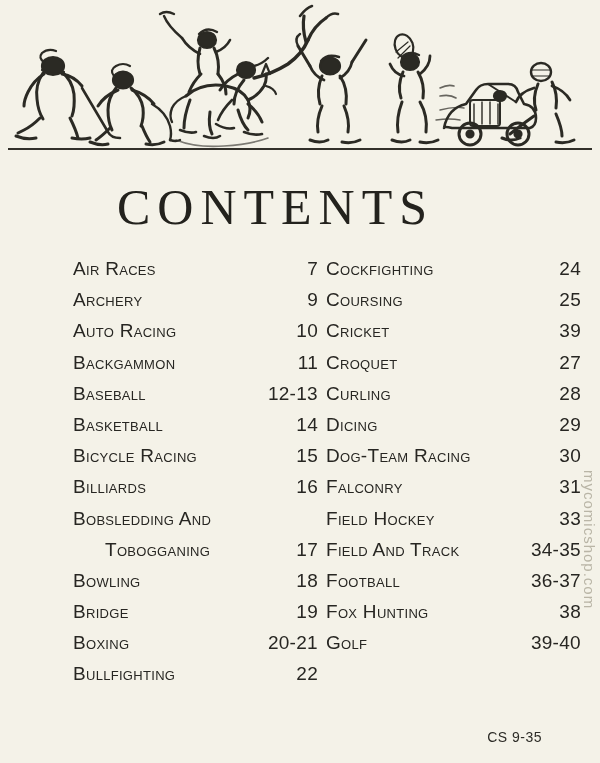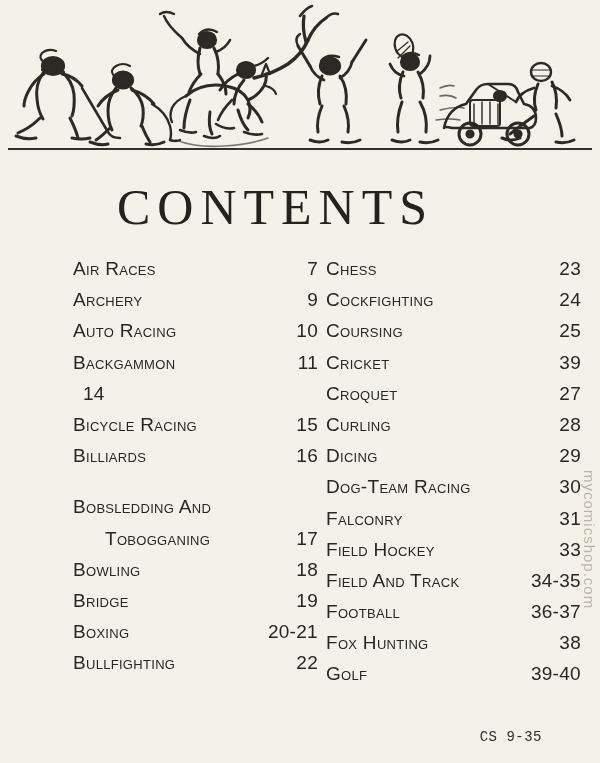--- a/index.html
+++ b/index.html
@@ -92,29 +92,28 @@
   }
   .page-num {
     font-size: 19px;
     padding-left: 10px;
   }
   .entry.indent .name {
     padding-left: 32px;
   }
   .entry.blank {
     justify-content: flex-start;
-    margin-top: 20px;
   }
 
   
   .footer-code {
     position: absolute;
     right: 58px;
     bottom: 18px;
-    font-family: Liberation Mono, monospace;
+    font-family: Liberation Sans, sans-serif;
     font-size: 14px;
     color: #2d2c27;
     letter-spacing: 0.5px;
   }
 
   
   .watermark {
     position: absolute;
     right: 2px;
     top: 470px;
@@ -286,20 +285,25 @@
       </div>
       <div class="entry">
         <span class="name">Auto Racing</span>
         <span class="page-num">10</span>
       </div>
       <div class="entry">
         <span class="name">Backgammon</span>
         <span class="page-num">11</span>
       </div>
       <div class="entry">
+        <span class="name">Baseball</span>
+        <span class="page-num">12-13</span>
+      </div>
+      <div class="entry">
+        <span class="name">Basketball</span>
         <span class="page-num">14</span>
       </div>
       <div class="entry">
         <span class="name">Bicycle Racing</span>
         <span class="page-num">15</span>
       </div>
       <div class="entry">
         <span class="name">Billiards</span>
         <span class="page-num">16</span>
       </div>
@@ -324,24 +328,20 @@
         <span class="page-num">20-21</span>
       </div>
       <div class="entry">
         <span class="name">Bullfighting</span>
         <span class="page-num">22</span>
       </div>
     </div>
 
     <div class="col col-right">
       <div class="entry">
-        <span class="name">Chess</span>
-        <span class="page-num">23</span>
-      </div>
-      <div class="entry">
         <span class="name">Cockfighting</span>
         <span class="page-num">24</span>
       </div>
       <div class="entry">
         <span class="name">Coursing</span>
         <span class="page-num">25</span>
       </div>
       <div class="entry">
         <span class="name">Cricket</span>
         <span class="page-num">39</span>

